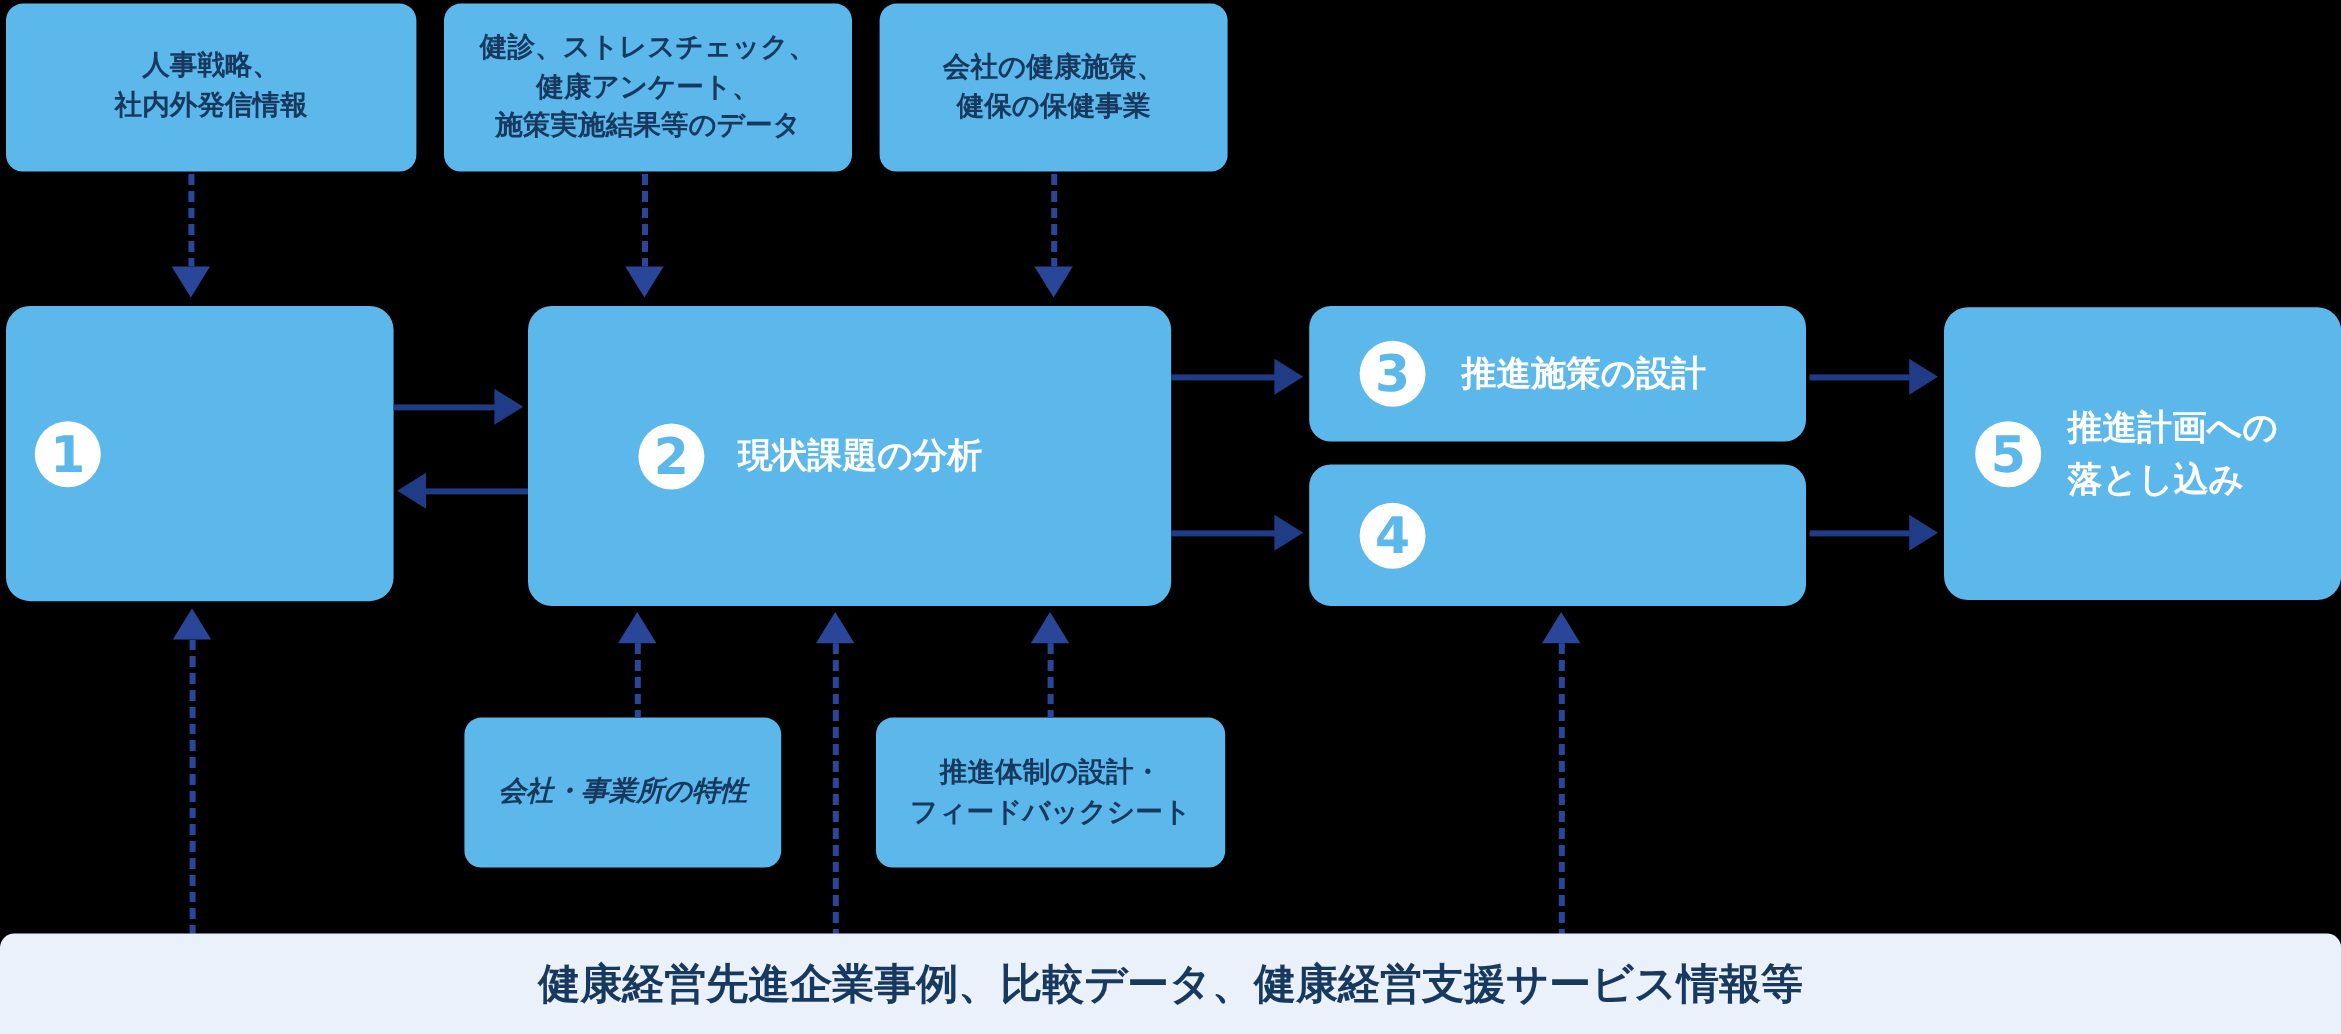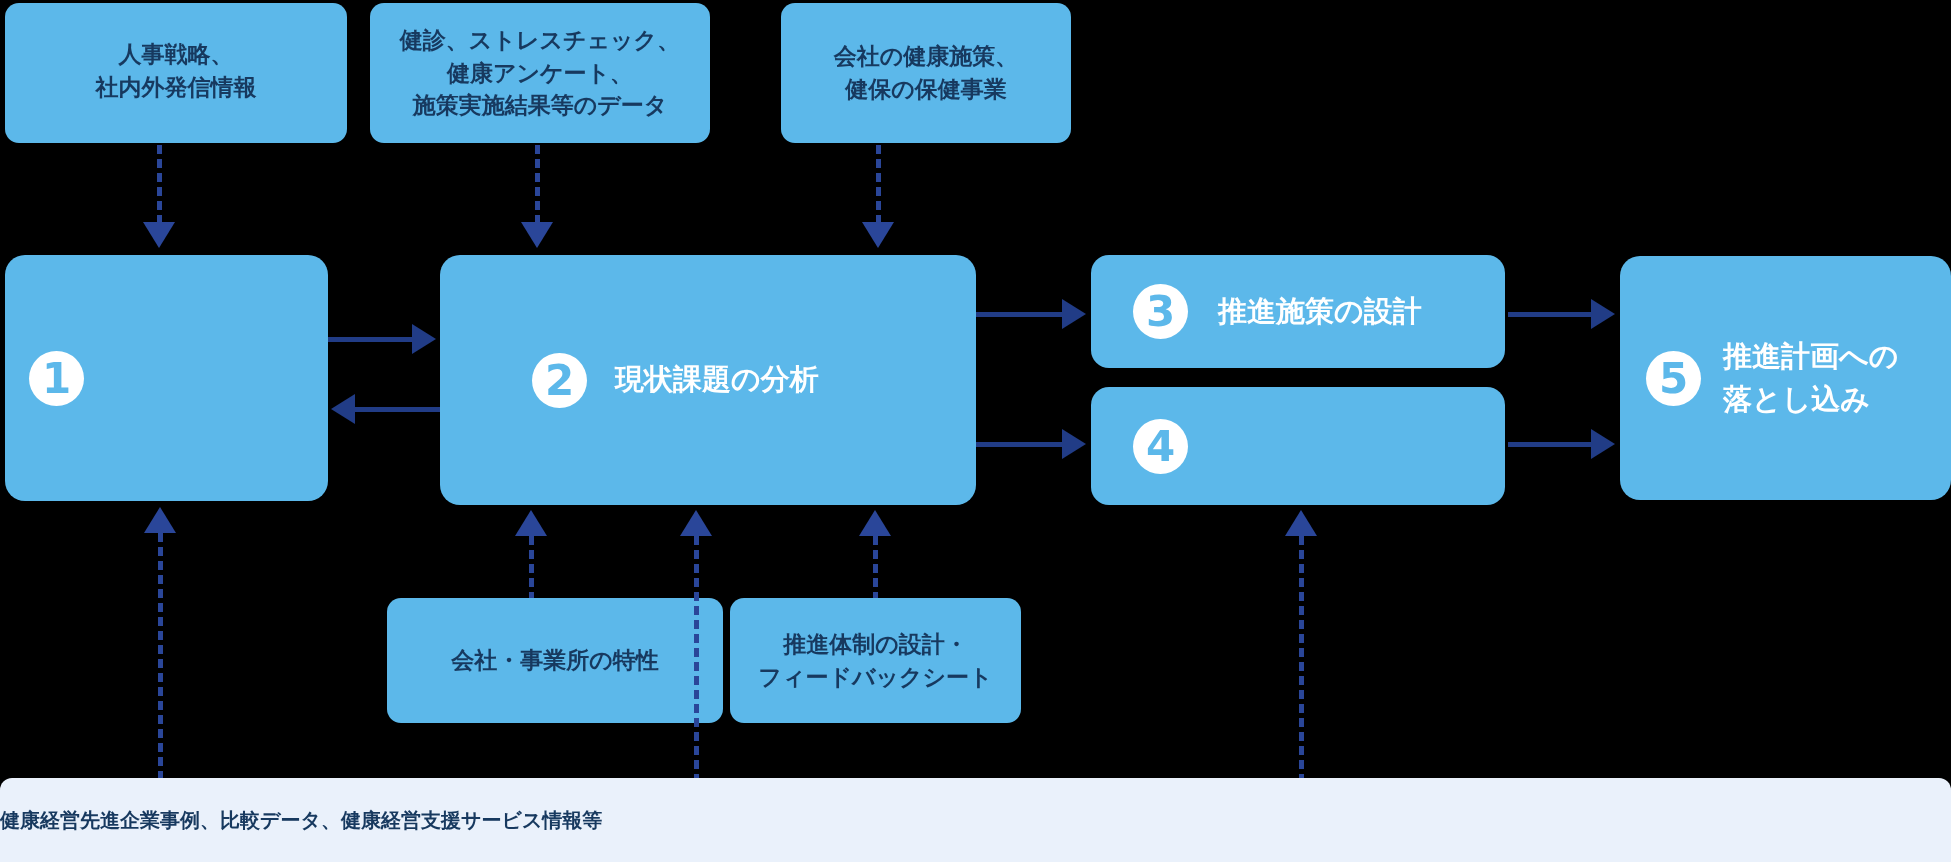--- a/index.html
+++ b/index.html
@@ -16,22 +16,22 @@
   
   .input-box {
     border-radius: 14px;
     display: flex; align-items: center; justify-content: center;
     text-align: center;
     color: var(--navy-text);
     font-size: 23px; font-weight: 700; line-height: 1.42;
   }
   .topA { left: 5px;   top: 3px; width: 342px; height: 140px; font-family: Liberation Mono, monospace; }
   .topB { left: 370px; top: 3px; width: 340px; height: 140px; }
-  .topC { left: 733px; top: 3px; width: 290px; height: 140px; margin-left: 48px; }
-  .botD { left: 387px; top: 598px; width: 336px; height: 125px; }
+  .topC { left: 733px; top: 3px; width: 290px; height: 140px; }
+  .botD { left: 387px; top: 598px; width: 264px; height: 125px; font-style: italic; }
   .botE { left: 730px; top: 598px; width: 291px; height: 125px; }
 
   
   .process-box {
     border-radius: 20px;
     display: flex; align-items: center;
     color: #fff; font-size: 29px; font-weight: 700; line-height: 1.5;
   }
   .p1 { left: 5px;    top: 255px; width: 323px; height: 246px; padding-left: 24px; gap: 20px; }
   .p2 { left: 440px;  top: 255px; width: 536px; height: 250px; padding-left: 92px; gap: 28px; }
@@ -43,22 +43,22 @@
     width: 55px; height: 55px; border-radius: 50%;
     background: var(--badge-bg, #fff); color: var(--box-blue);
     display: flex; align-items: center; justify-content: center;
     font-size: 42px; font-weight: 700; flex-shrink: 0;
   }
 
   
   .footer-bar {
     position: absolute; left: 0; top: 778px; width: 1951px; height: 84px;
     background: var(--footer-bg); border-radius: 12px 12px 0 0;
-    display: flex; align-items: center; 
-    color: var(--navy-text); font-size: 20px; font-weight: 700;
+    display: flex; align-items: center; justify-content: center;
+    color: var(--navy-text); font-size: 35px; font-weight: 700;
   }
 
   
   .shaft { position: absolute; height: 5px; background: var(--arrow); }
   .head  { position: absolute; width: 0; height: 0; }
   .head-right { border-top: 15px solid transparent; border-bottom: 15px solid transparent; border-left: 24px solid var(--arrow); }
   .head-left  { border-top: 15px solid transparent; border-bottom: 15px solid transparent; border-right: 24px solid var(--arrow); }
   .head-down  { border-left: 16px solid transparent; border-right: 16px solid transparent; border-top: 26px solid var(--dash); }
   .head-up    { border-left: 16px solid transparent; border-right: 16px solid transparent; border-bottom: 26px solid var(--dash); }
 

